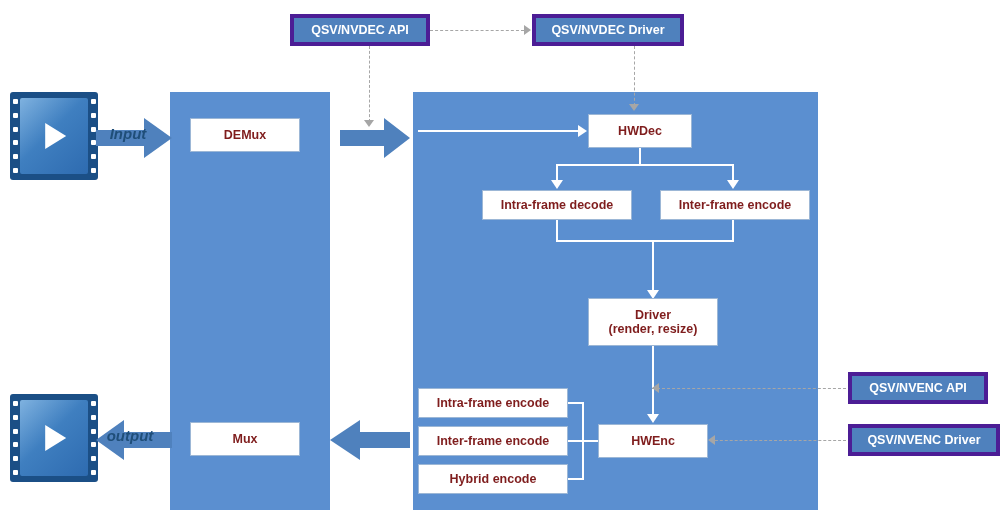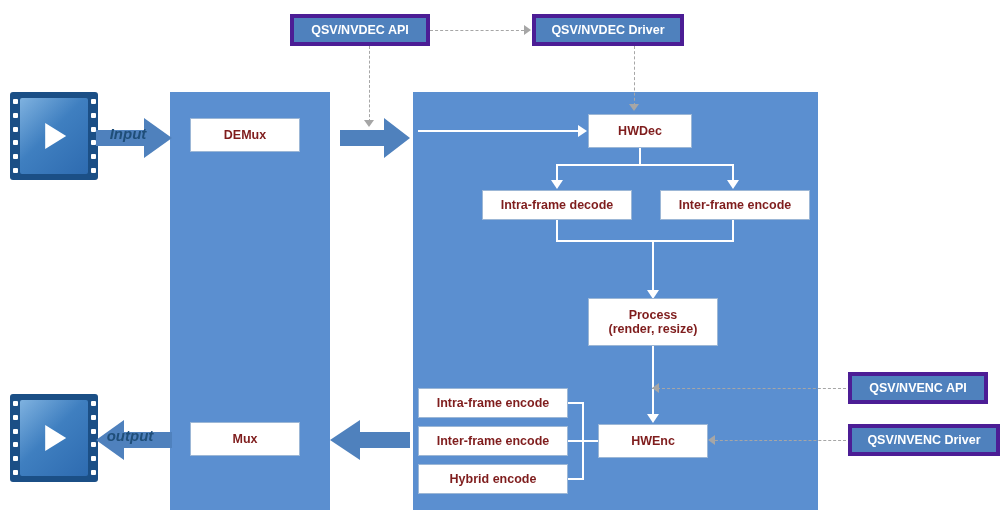--- a/index.html
+++ b/index.html
@@ -258,21 +258,21 @@
     <span>Inter-frame encode</span>
   </div>
 
   <div class="line" style="left:556px; top:220px; width:2px; height:22px;"></div>
   <div class="line" style="left:732px; top:220px; width:2px; height:22px;"></div>
   <div class="line" style="left:556px; top:240px; width:178px; height:2px;"></div>
   <div class="line" style="left:652px; top:240px; width:2px; height:54px;"></div>
   <div class="tri-down-w" style="left:647px; top:290px;"></div>
 
   <div class="node box-white" style="left:588px; top:298px; width:130px; height:48px; flex-direction:column;">
-    <span>Process</span>
+    <span>Driver</span>
     <span>(render, resize)</span>
   </div>
 
   <div class="line" style="left:652px; top:346px; width:2px; height:72px;"></div>
   <div class="tri-down-w" style="left:647px; top:414px;"></div>
 
   <div class="node box-white" style="left:598px; top:424px; width:110px; height:34px;">
     <span>HWEnc</span>
   </div>
 

